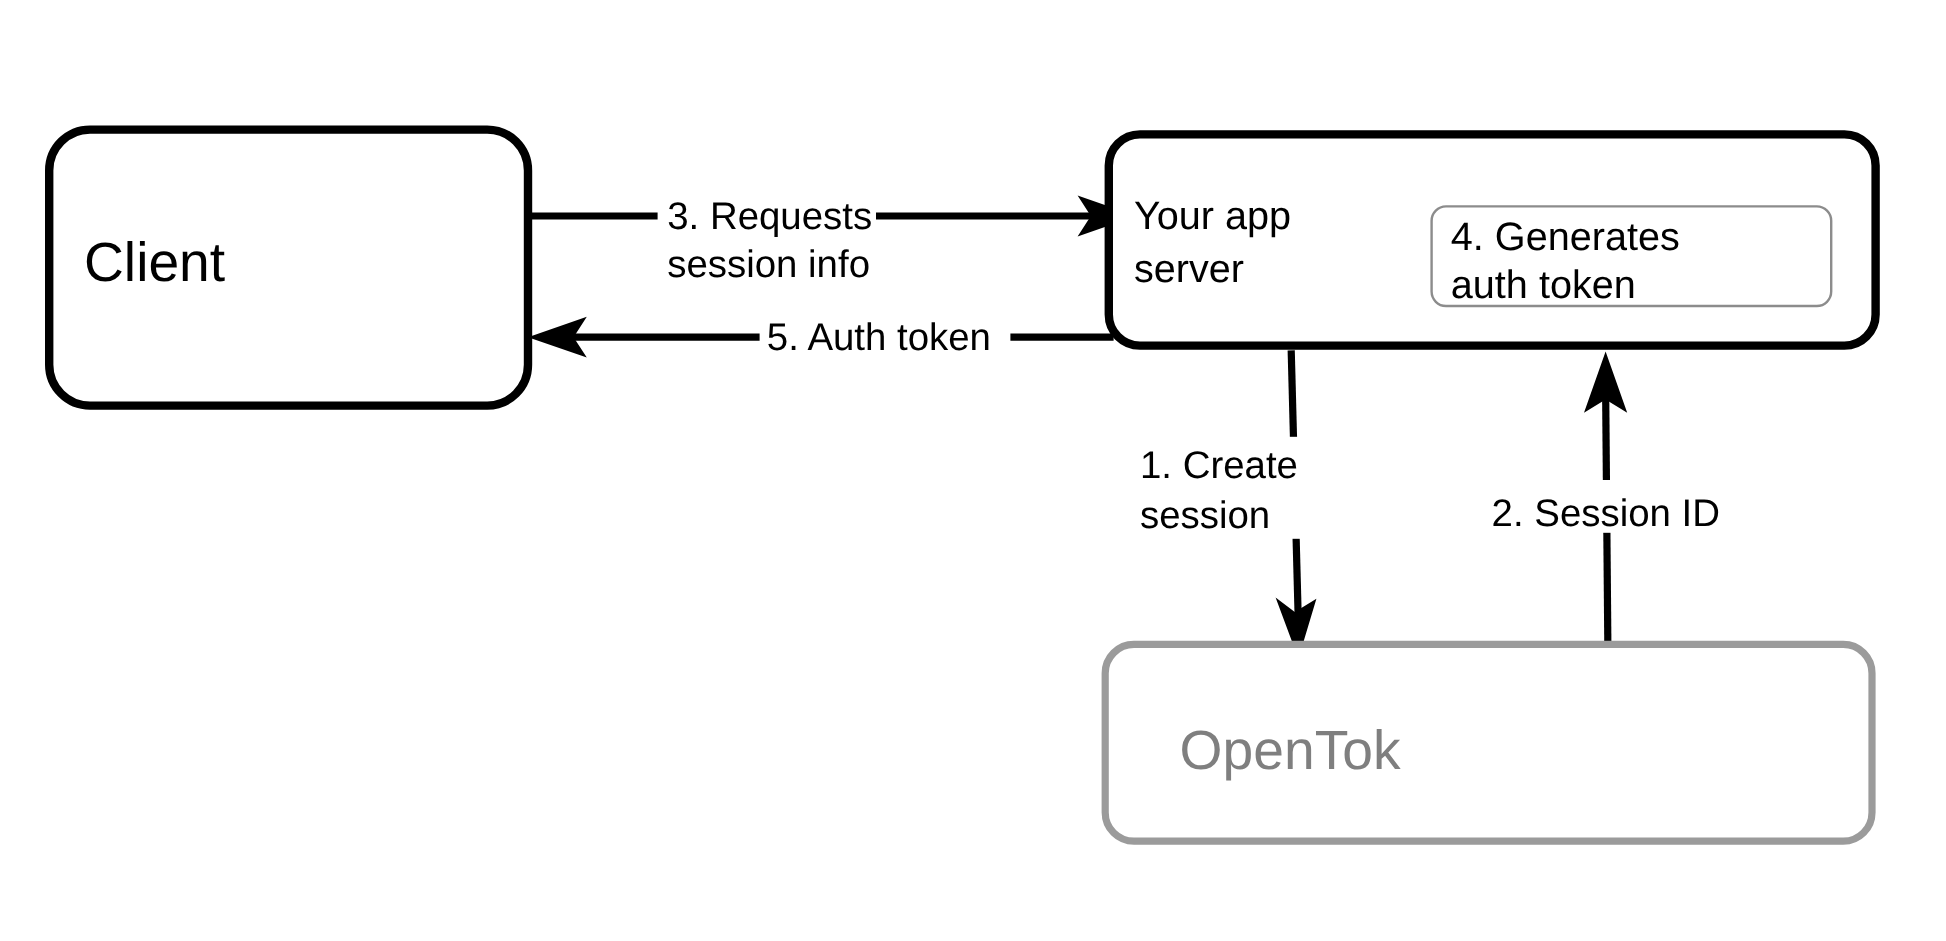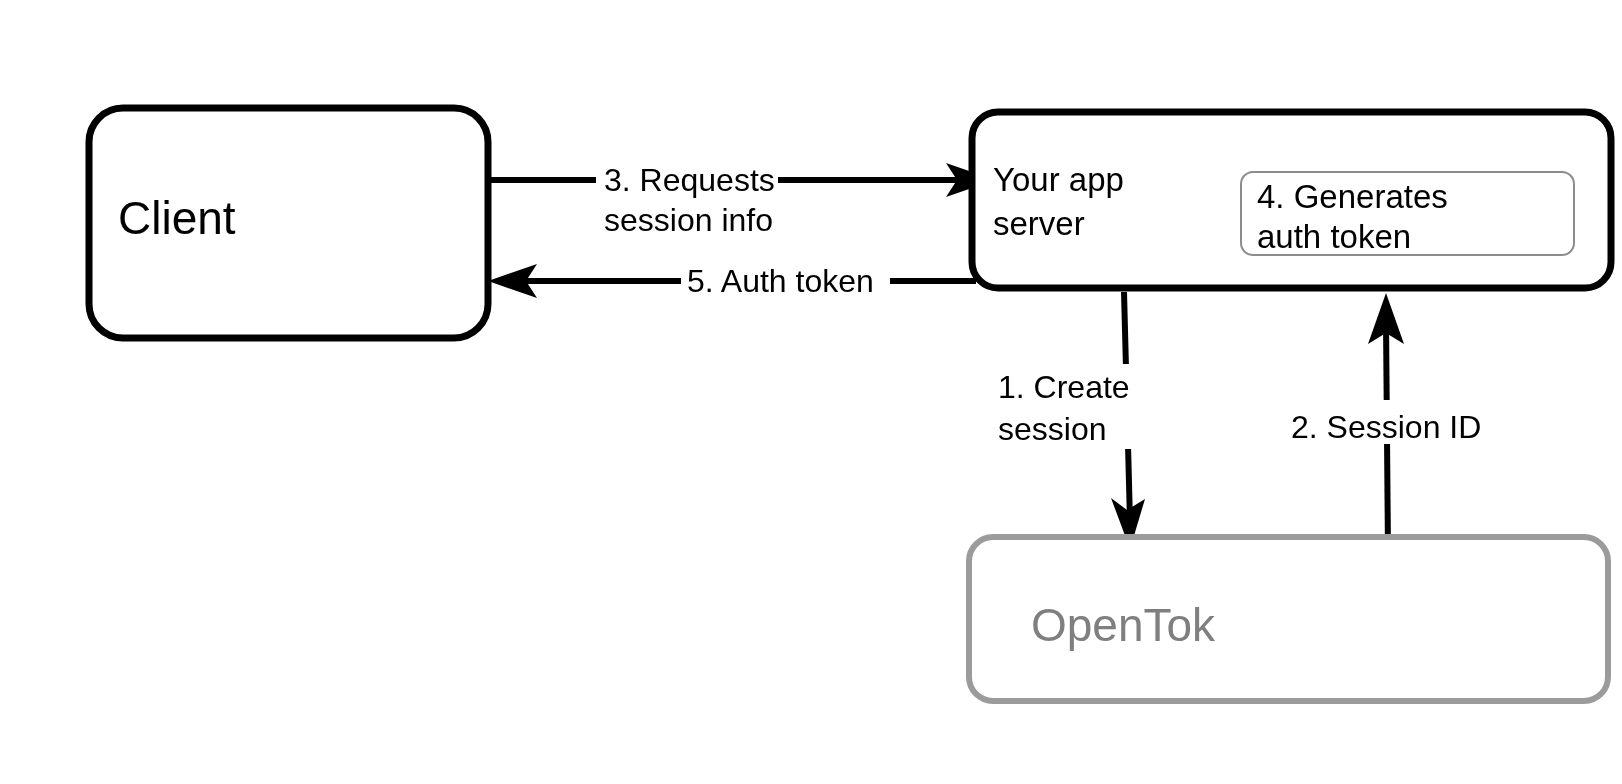--- a/index.html
+++ b/index.html
@@ -11,21 +11,20 @@
     width: 1622px;
     height: 784px;
     font-family: "Liberation Sans", sans-serif;
     overflow: hidden;
   }
   #diagram-root {
     position: relative;
     width: 1434px;
     height: 784px;
     background: #ffffff;
-    padding-left: 48px;
   }
   svg.diagram {
     display: block;
     width: 1622px;
     height: 784px;
   }
   .node-box-strong {
     fill: #ffffff;
     stroke: #000000;
     stroke-width: 7;

